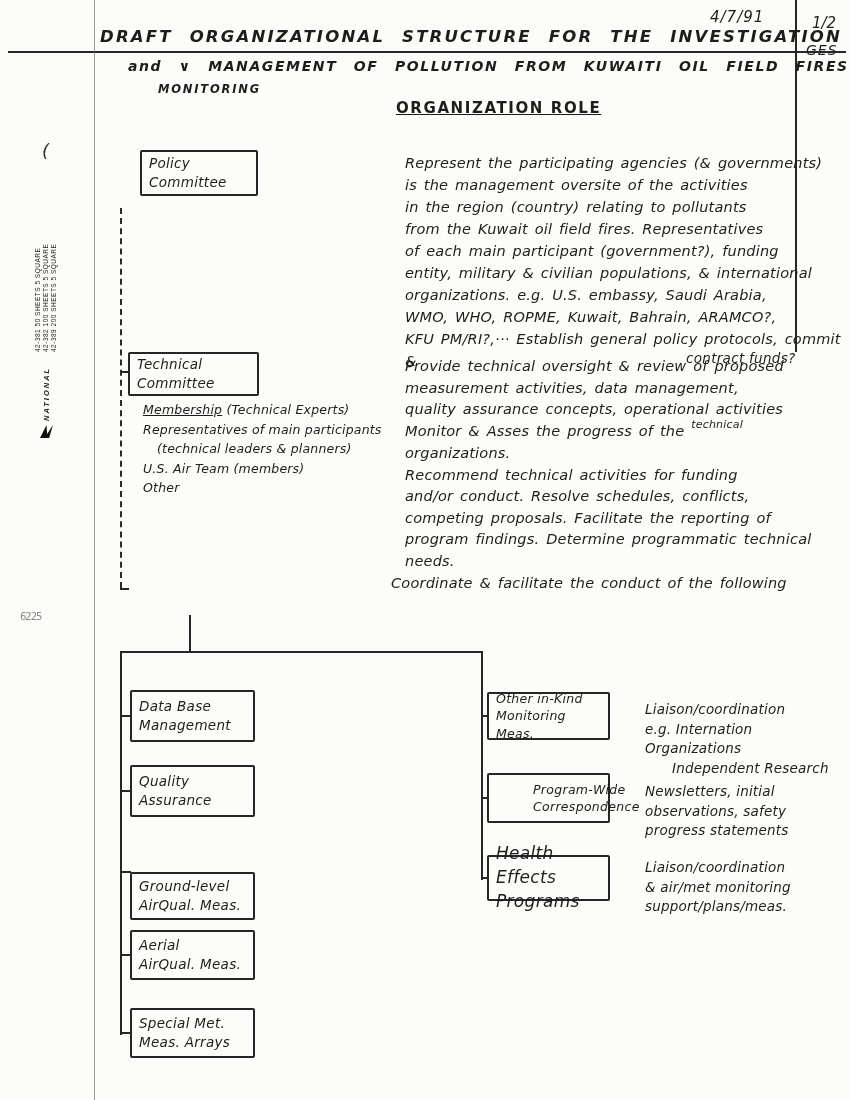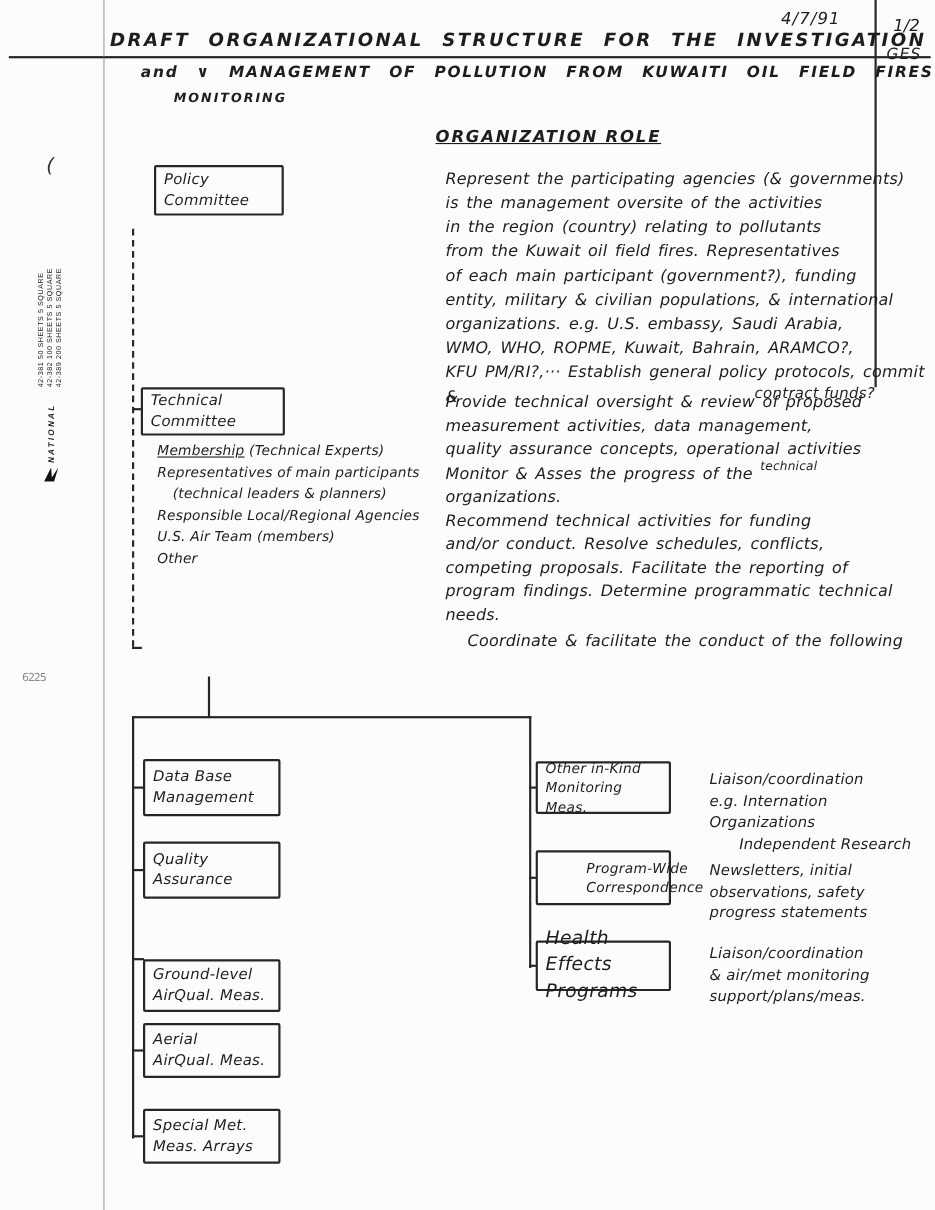--- a/index.html
+++ b/index.html
@@ -34,21 +34,21 @@
   .title2 {
     position:absolute; left:128px; top:58px; font-size:14px; font-style:italic;
     letter-spacing:1.6px; word-spacing:10px; font-weight:bold;
   }
   .titleins {
     position:absolute; left:158px; top:82px; font-size:11.5px; font-style:italic;
     letter-spacing:1.8px; font-weight:bold;
   }
   .sechead {
     position:absolute; left:396px; top:99px; font-size:15px; font-weight:bold;
-    font-style:italic; letter-spacing:1.6px; text-decoration:underline;margin-top:16px;
+    letter-spacing:1.6px; text-decoration:underline;
   }
   .date { position:absolute; left:710px; top:8px; font-size:15px; font-style:italic; letter-spacing:1px; }
   .pfrac { position:absolute; left:812px; top:14px; font-size:15px; font-style:italic; }
   .inits { position:absolute; left:806px; top:42px; font-size:14px; font-style:italic; letter-spacing:1px; }
   .membership { position:absolute; left:143px; top:400px; font-size:12.5px; line-height:19.5px; font-style:italic; letter-spacing:.2px; }
   .mem-head .u { text-decoration:underline; }
   .mem-item.indent { padding-left:14px; }
   .sup { font-size:11px; position:relative; top:-8px; }
   .sheetprint {
     position:absolute; left:34px; top:352px; transform:rotate(-90deg); transform-origin:top left;
@@ -107,21 +107,20 @@
 
   <div class="box" style="left:128px; top:352px; width:131px; height:44px;">
     <span class="lbl">Technical
 Committee</span>
   </div>
 
   <div class="membership">
     <div class="mem-head"><span class="u">Membership</span><span> (Technical Experts)</span></div>
     <div class="mem-item">Representatives of main participants</div>
     <div class="mem-item indent">(technical leaders &amp; planners)</div>
-    <div class="mem-item">Responsible Local/Regional Agencies</div>
     <div class="mem-item">U.S. Air Team (members)</div>
     <div class="mem-item">Other</div>
   </div>
 
 
   <div class="vline" style="left:189px; top:615px; height:37px;"></div>
   <div class="hline" style="left:120px; top:651px; width:363px;"></div>
   <div class="vline" style="left:120px; top:651px; height:384px;"></div>
   <div class="vline" style="left:481px; top:651px; height:229px;"></div>
   <div class="hline" style="left:120px; top:715px; width:11px;"></div>
@@ -181,21 +180,21 @@
   <div class="role" style="left:405px; top:356px; width:436px; line-height:21.5px;"><span>Provide technical oversight &amp; review of proposed
 measurement activities, data management,
 quality assurance concepts, operational activities
 Monitor &amp; Asses the progress of the </span><span class="sup">technical</span><span> organizations.
 Recommend technical activities for funding
 and/or conduct.  Resolve schedules, conflicts,
 competing proposals.  Facilitate the reporting of
 program findings. Determine programmatic technical
 needs.</span></div>
 
-  <div class="role" style="left:405px; top:572px; width:436px;text-align:center;">Coordinate &amp; facilitate the conduct of the following</div>
+  <div class="role" style="left:391px; top:572px; width:436px;">Coordinate &amp; facilitate the conduct of the following</div>
 
   <div class="ann" style="left:645px; top:700px;">Liaison/coordination
 e.g. Internation Organizations
 &nbsp;&nbsp;&nbsp;&nbsp;&nbsp;&nbsp;Independent Research</div>
   <div class="ann" style="left:645px; top:782px;">Newsletters, initial
 observations, safety
 progress statements</div>
   <div class="ann" style="left:645px; top:858px;">Liaison/coordination
 &amp; air/met monitoring
 support/plans/meas.</div>

